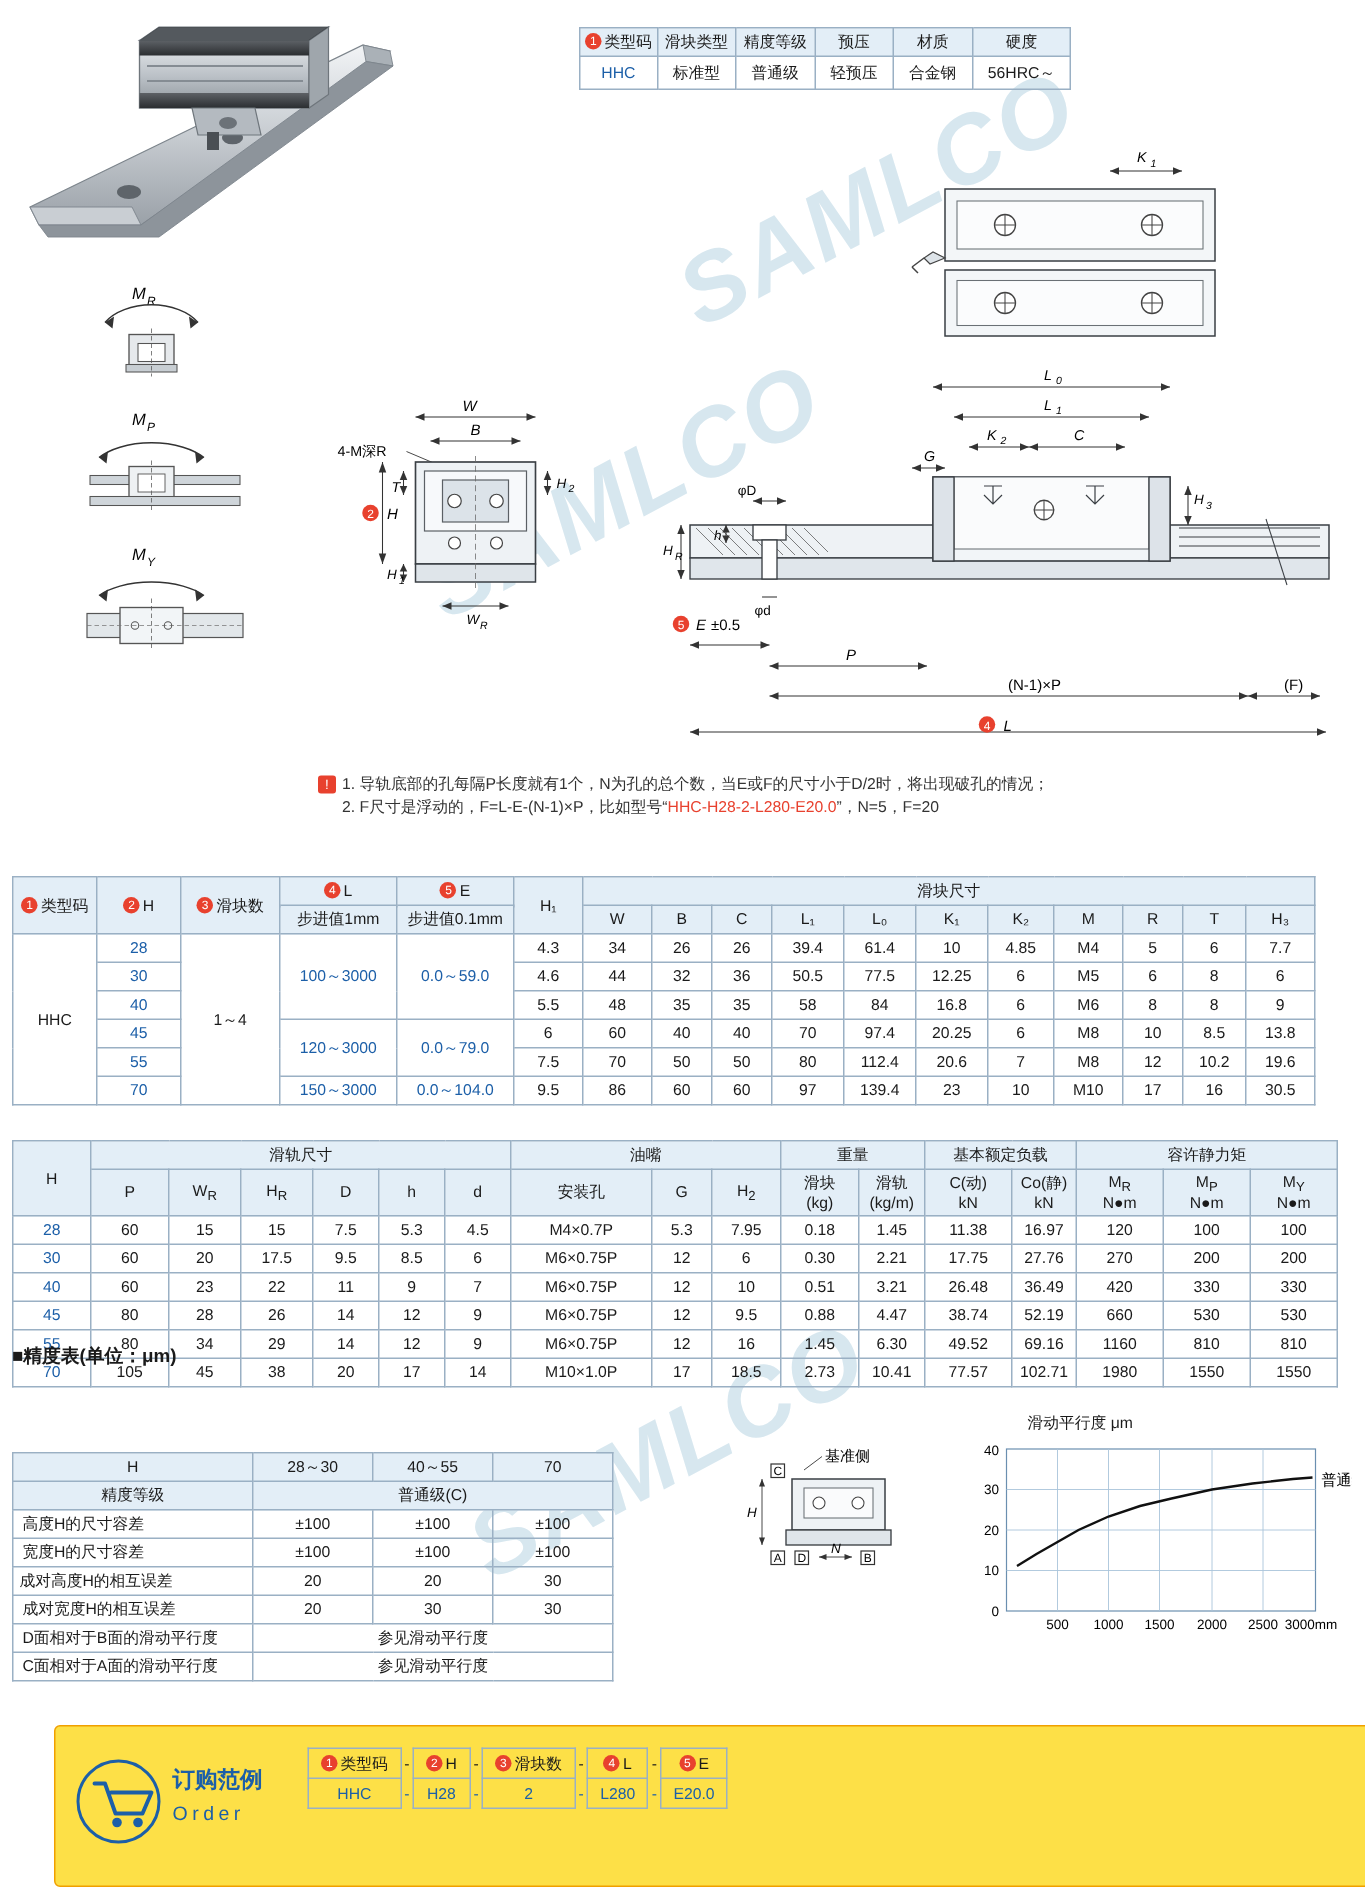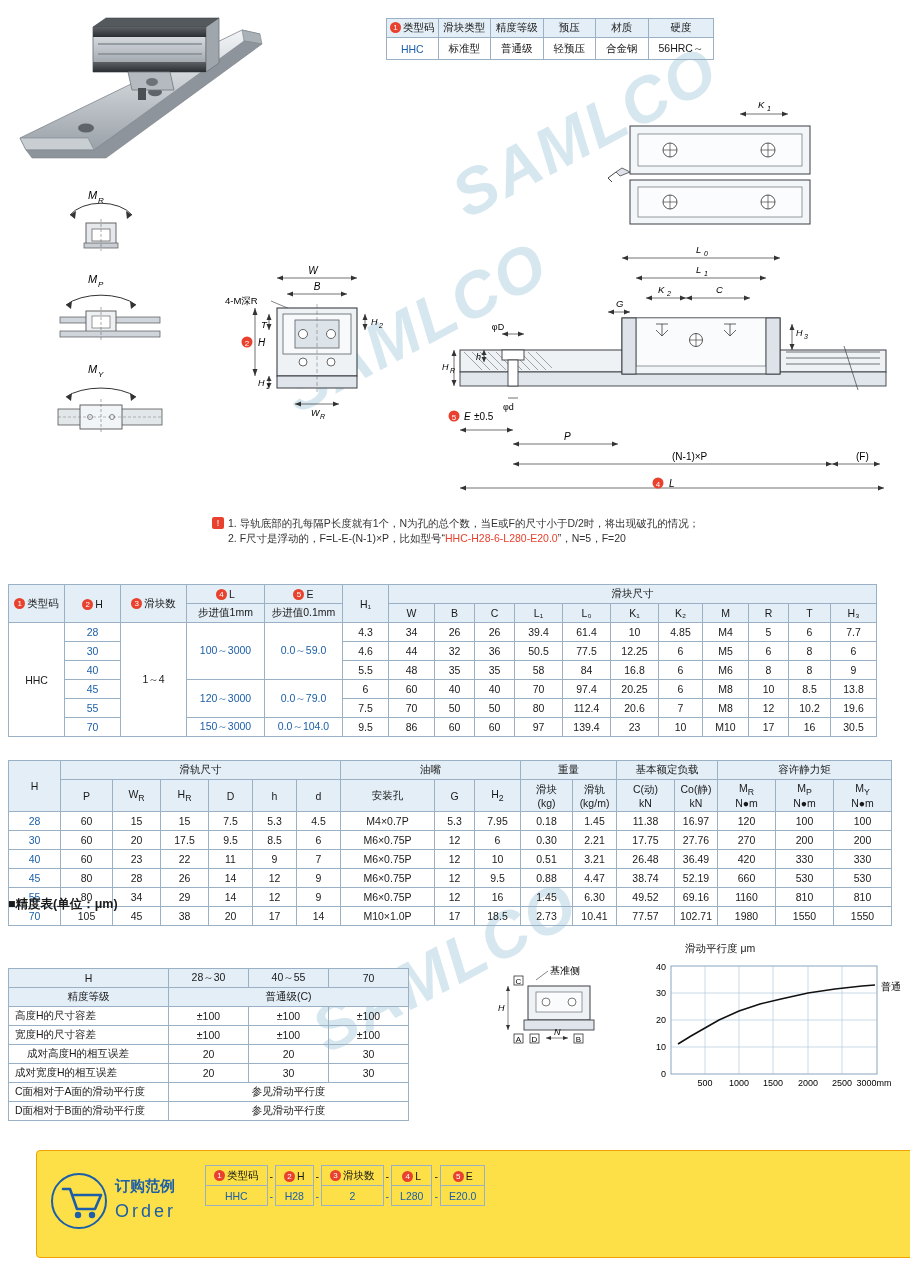--- a/index.html
+++ b/index.html
@@ -94,21 +94,21 @@
   
   #order-box {
     position: absolute; left: 8px; top: 1150px; width: 894px; height: 108px;
     border: 1px solid #f0a000; border-radius: 4px; background: #fde047; margin-left: 28px;
   }
   #order-box .cart {
     position: absolute; left: 14px; top: 22px; width: 56px; height: 56px;
     border-radius: 50%; border: 2px solid #1c5fa8;
   }
   .ord-label { position: absolute; left: 78px; top: 26px; font-size: 15px; font-weight: bold; color: #1c5fa8; }
-  .ord-label2 { position: absolute; left: 78px; top: 50px; font-size: 18px; color: #1c5fa8; letter-spacing: 3px; }
+  .ord-label2 { position: absolute; left: 78px; top: 50px; font-size: 13px; color: #1c5fa8; letter-spacing: 3px; }
 
   #order-table { position: absolute; left: 168px; top: 14px; }
   #order-table td { border: 1px solid #9ab0c4; height: 20px; text-align: center; padding: 0 8px; font-size: 10.5px; }
   #order-table td.sep { border: none; padding: 0 2px; }
   #order-table td.val { color: #1c5fa8; }
 
   #order-notes { position: absolute; left: 168px; top: 62px; font-size: 10.5px; line-height: 16px; }
   svg text { font-family: "Liberation Sans", sans-serif; }
 </style>
 </head>
@@ -442,21 +442,21 @@
       <circle cx="218" cy="243" r="5.5" fill="#e8412e"></circle>
       <text x="218" y="246.5" font-size="8" fill="#fff" text-anchor="middle">4</text>
       <text x="229" y="247" font-size="10" font-style="italic">L</text>
     </svg>
   </div>
 
   <div id="notes">
     <div class="note-ico">!</div>
     <div><span>1. 导轨底部的孔每隔P长度就有1个，N为孔的总个数，当E或F的尺寸小于D/2时，将出现破孔的情况；</span></div>
     <div>
-      <span>2. F尺寸是浮动的，F=L-E-(N-1)×P，比如型号“</span><span class="red">HHC-H28-6-L280-E20.0</span><span>”，N=5，F=20</span>
+      <span>2. F尺寸是浮动的，F=L-E-(N-1)×P，比如型号“</span><span class="red">HHC-H28-2-L280-E20.0</span><span>”，N=5，F=20</span>
     </div>
   </div>
 
   <table class="tbl" id="dim-table">
     <tbody>
         <tr>
       <th rowspan="3" style="width:56px;"><span class="badge">1</span><span>类型码</span></th>
       <th rowspan="3" style="width:56px;"><span class="badge">2</span><span>H</span></th>
       <th rowspan="3" style="width:66px;"><span class="badge">3</span><span>滑块数</span></th>
       <th rowspan="2" style="width:78px;"><span class="badge">4</span><span>L</span></th>
@@ -747,37 +747,37 @@
       <td>±100</td>
       <td>±100</td>
     </tr>
     <tr>
       <td style="text-align:left; padding-left:6px;">宽度H的尺寸容差</td>
       <td>±100</td>
       <td>±100</td>
       <td>±100</td>
     </tr>
     <tr>
-      <td style="text-align:left; padding-left:18px;">成对高度H的相互误差</td>
+      <td style="text-align:left; padding-left:4px;">成对高度H的相互误差</td>
       <td>20</td>
       <td>20</td>
       <td>30</td>
     </tr>
     <tr>
       <td style="text-align:left; padding-left:6px;">成对宽度H的相互误差</td>
       <td>20</td>
       <td>30</td>
       <td>30</td>
     </tr>
     <tr>
+      <td style="text-align:left; padding-left:6px;">D面相对于B面的滑动平行度</td>
+      <td colspan="3">参见滑动平行度</td>
+    </tr>
+    <tr>
       <td style="text-align:left; padding-left:6px;">C面相对于A面的滑动平行度</td>
-      <td colspan="3">参见滑动平行度</td>
-    </tr>
-    <tr>
-      <td style="text-align:left; padding-left:6px;">D面相对于B面的滑动平行度</td>
       <td colspan="3">参见滑动平行度</td>
     </tr>
   </tbody>
     </table>
 
   <div style="position:absolute; left:492px; top:960px; width:146px; height:118px;">
     <svg width="146" height="118" viewBox="0 0 146 118">
       <text x="58" y="14" font-size="10">基准侧</text>
       <line x1="56" y1="11" x2="44" y2="20" stroke="#333" stroke-width="0.6"></line>
       <rect x="22" y="16" width="9" height="9" fill="none" stroke="#333" stroke-width="0.8"></rect>

